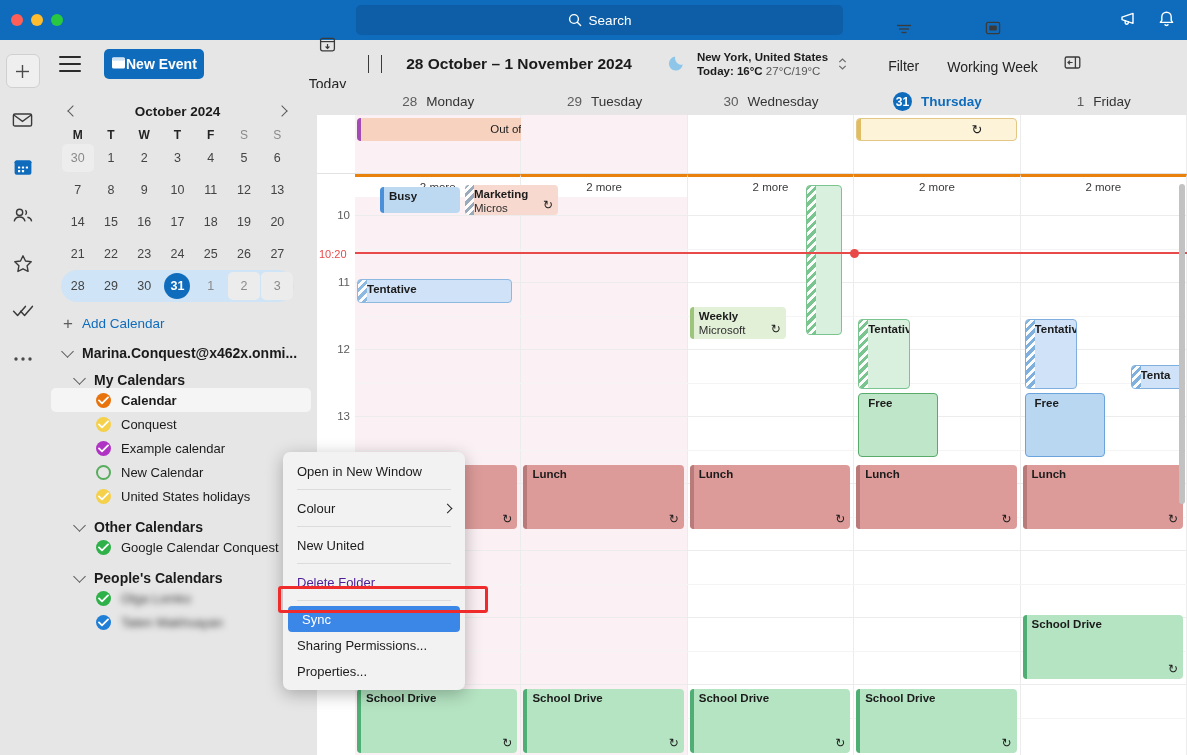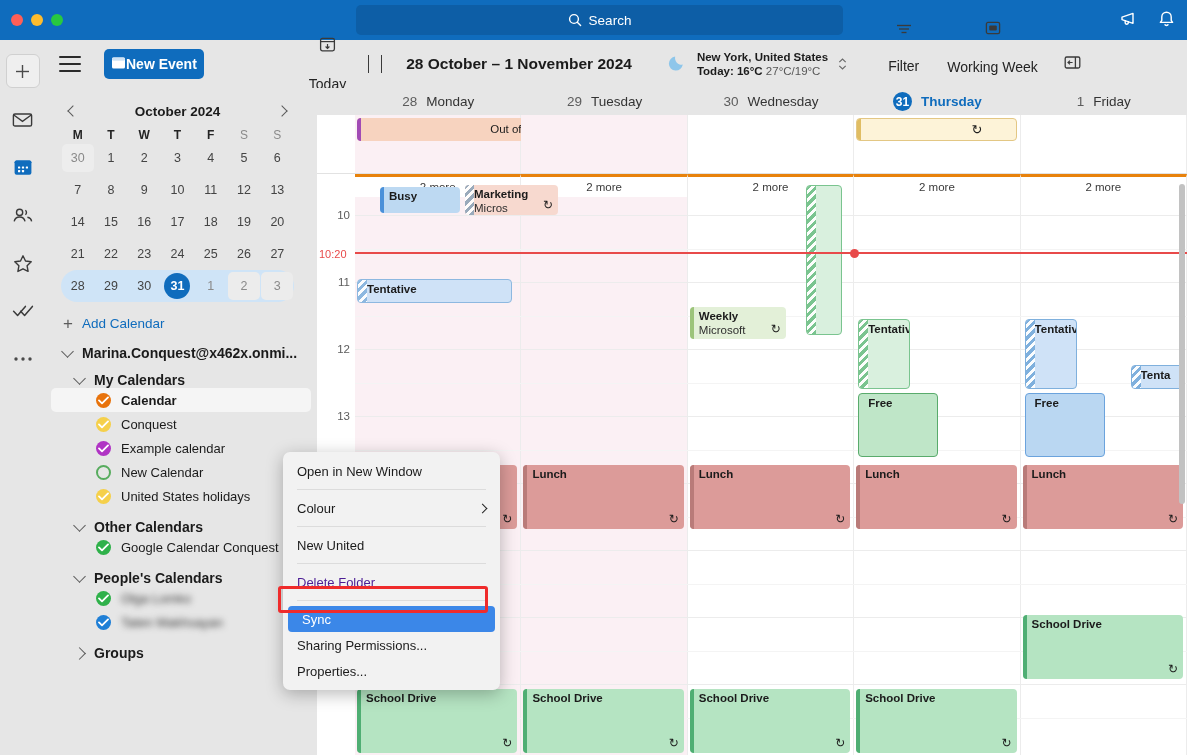--- a/index.html
+++ b/index.html
@@ -127,21 +127,21 @@
   .ev .rec{ position:absolute; right:5px; bottom:3px; font-size:12px; color:#1b1b1b;}
   .bar{ position:absolute; left:0; top:0; bottom:0; width:4px; }
   .stripe{ position:absolute; left:0; top:0; bottom:0; width:9px;
      background:repeating-linear-gradient(135deg, transparent 0 3px, rgba(255,255,255,.95) 3px 6px); }
   #nowline{ position:absolute; left:38px; right:0; height:2px; background:#e84a4a; }
   #nowdot{ position:absolute; width:9px; height:9px; border-radius:50%; background:#e84a4a;}
   #nowlabel{ position:absolute; left:2px; font-size:11px; color:#e84a4a; }
   #scrollbar{ position:absolute; right:2px; top:96px; width:6px; height:320px; background:#c2c2c2; border-radius:3px;}
 
   
-  #ctx{ position:absolute; left:283px; top:452px; width:217px; background:#f2f2f2;
+  #ctx{ position:absolute; left:283px; top:452px; width:182px; background:#f2f2f2;
         border-radius:7px; box-shadow:0 4px 17px rgba(0,0,0,.28); padding:6px 0; }
   .mi{ height:26px; display:flex; align-items:center; padding:0 14px; font-size:13px; color:#1b1b1b; cursor:pointer; justify-content:space-between;}
   .mi.disabled{ color:#4c1d95; }
   .mi.hl{ background:#3b87e8; color:#fff; border-radius:4px; margin:0 5px; }
   .msep{ height:1px; background:#dcdcdc; margin:5px 14px; }
   .submark{ width:7px;height:7px;border-right:1.6px solid #222;border-top:1.6px solid #222;transform:rotate(45deg);}
   #redbox{ position:absolute; left:278px; top:586px; width:210px; height:27px;
            border:3px solid #ef2b2b; border-radius:3px; pointer-events:none;}
 </style>
 </head>
@@ -536,24 +536,20 @@
         </span>
         <span class="redact">Olga Lomko</span>
       </div>
       <div class="calrow">
         <span class="dot" style="background: rgb(31, 127, 214);">
           <svg width="11" height="9" viewBox="0 0 11 9">
             <path d="M1 4.4 L4 7.4 L10 1.4" fill="none" stroke="#fff" stroke-width="1.8" stroke-linecap="round" stroke-linejoin="round"></path>
           </svg>
         </span>
         <span class="redact">Taten Makhsayan</span>
-      </div>
-      <div class="grp">
-        <span class="twist collapsed"></span>
-        <span>Groups</span>
       </div>
     </div>
 </div>
 
 <div id="grid">
   <div id="dayhead" style="padding-left: 38px;">
       <div class="dh">
         <span class="num">28</span>
         <span class="nm">Monday</span>
       </div>

